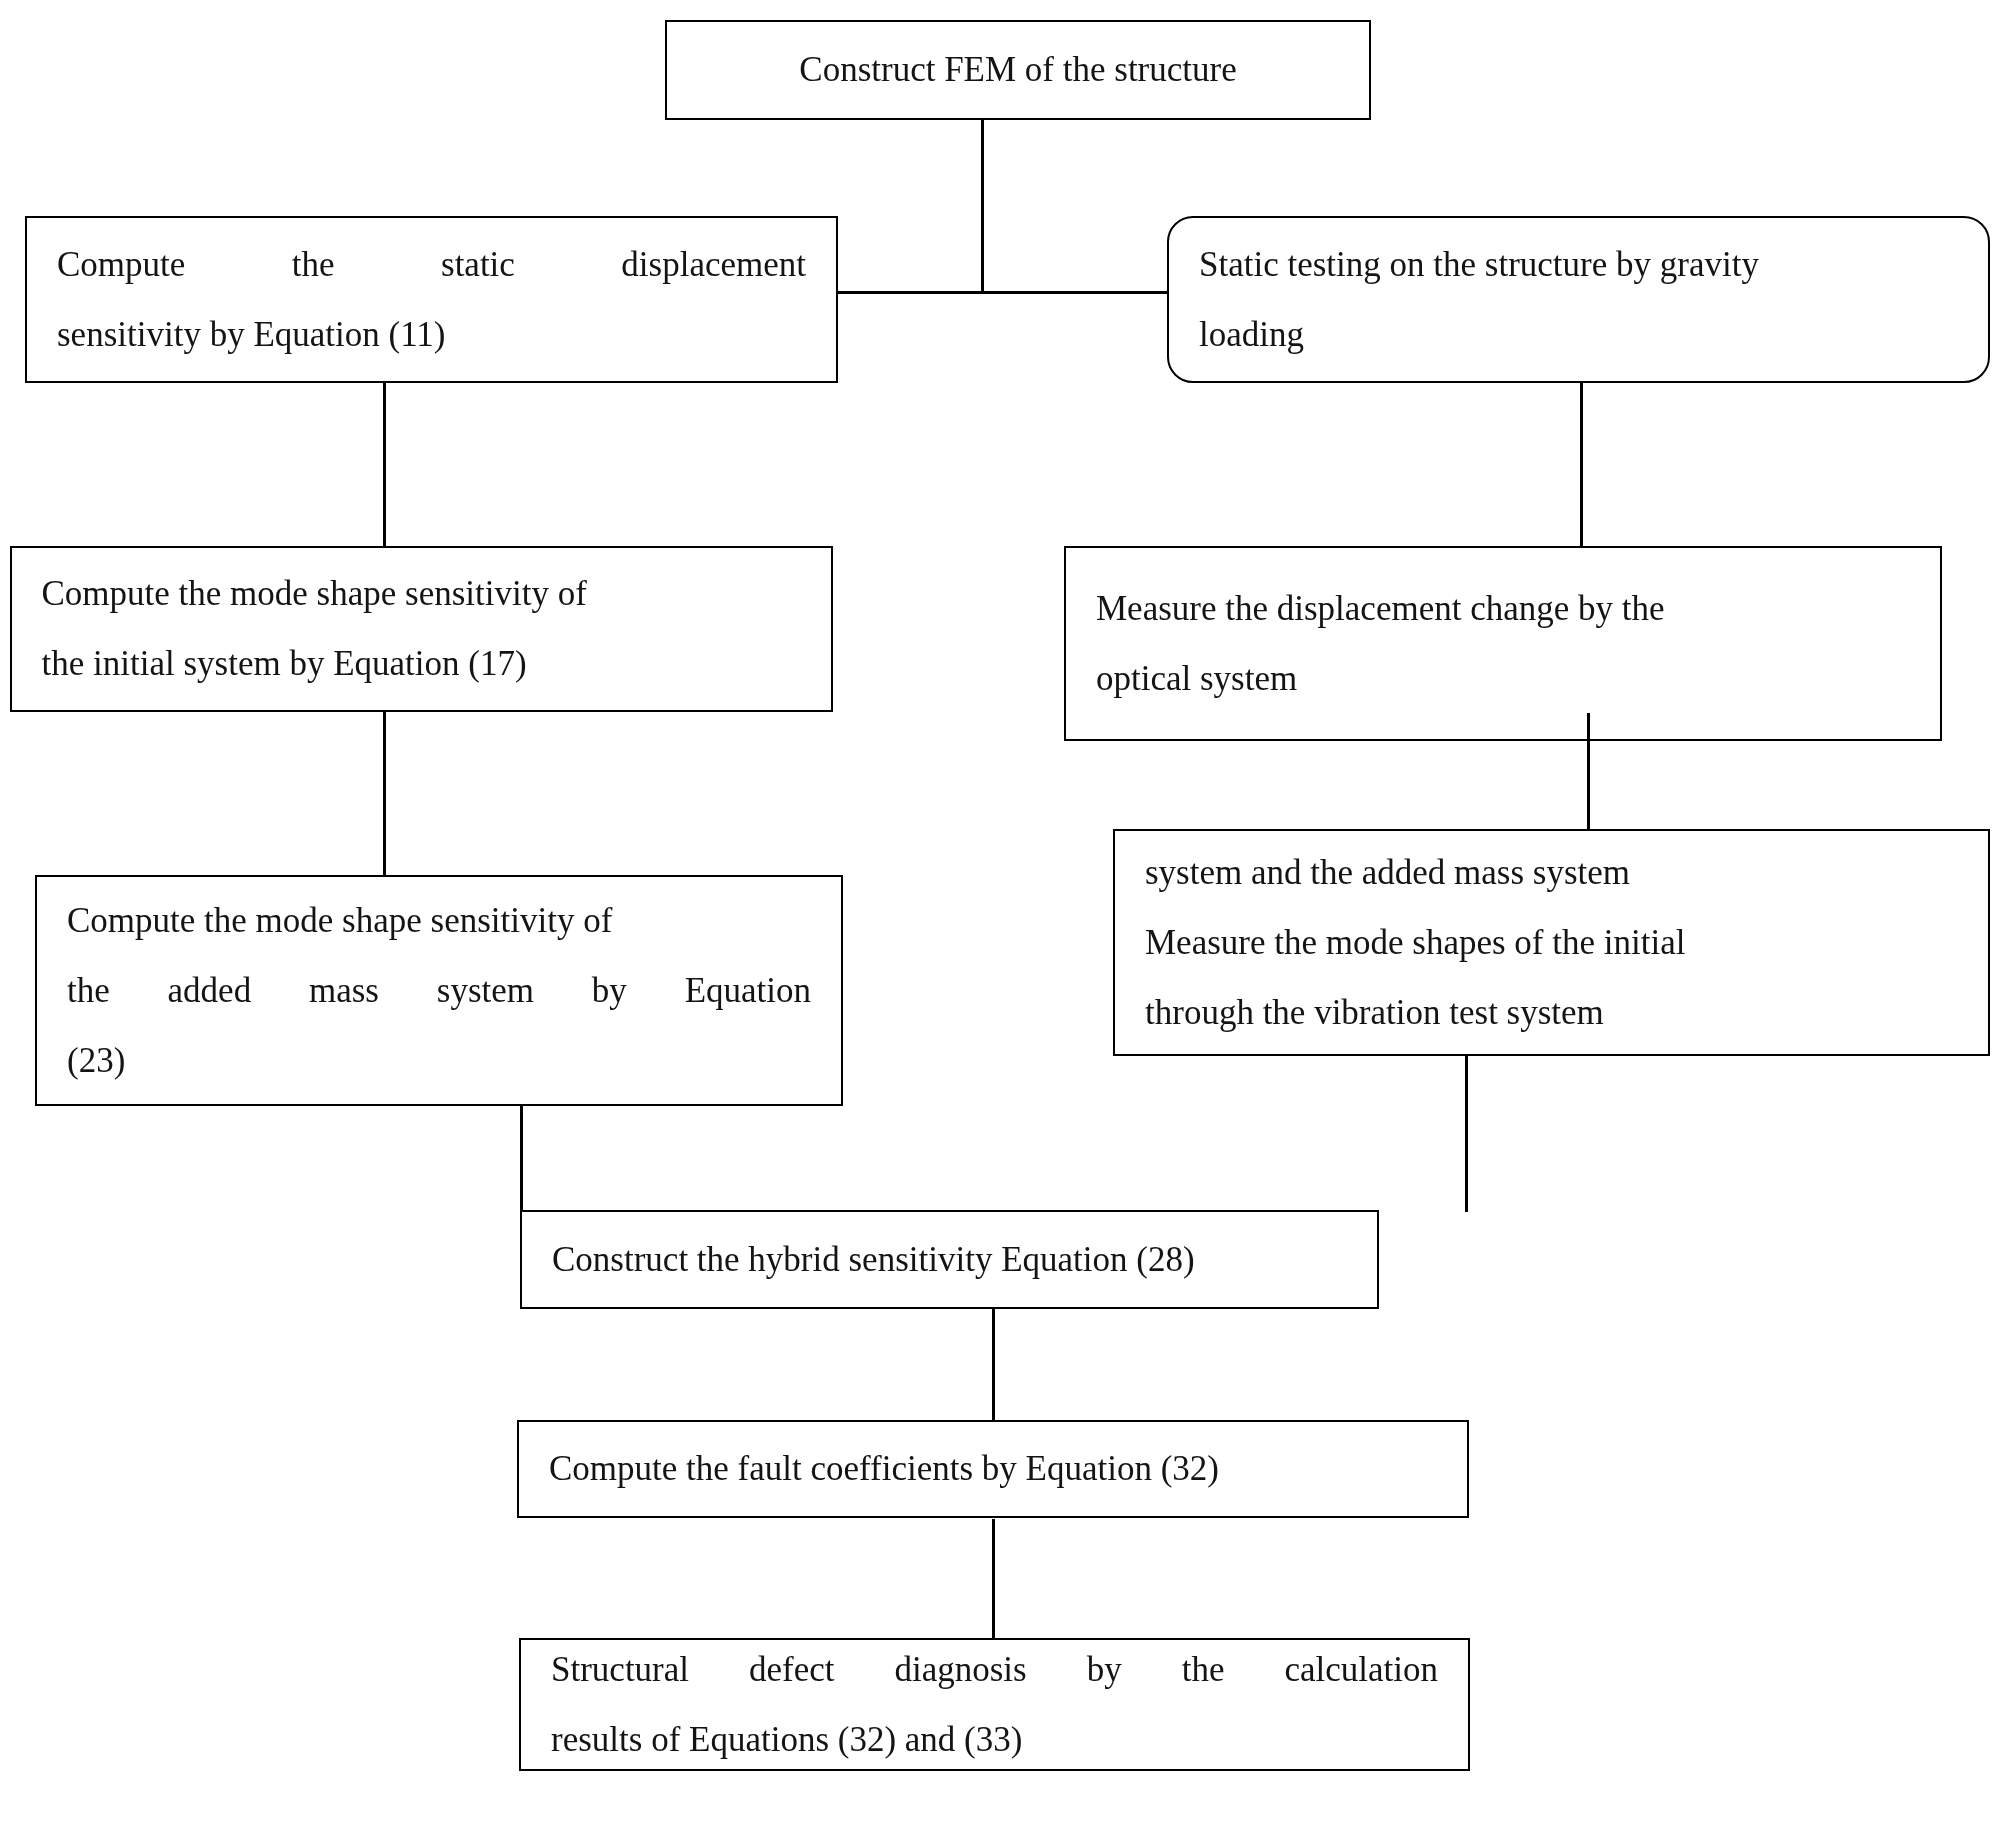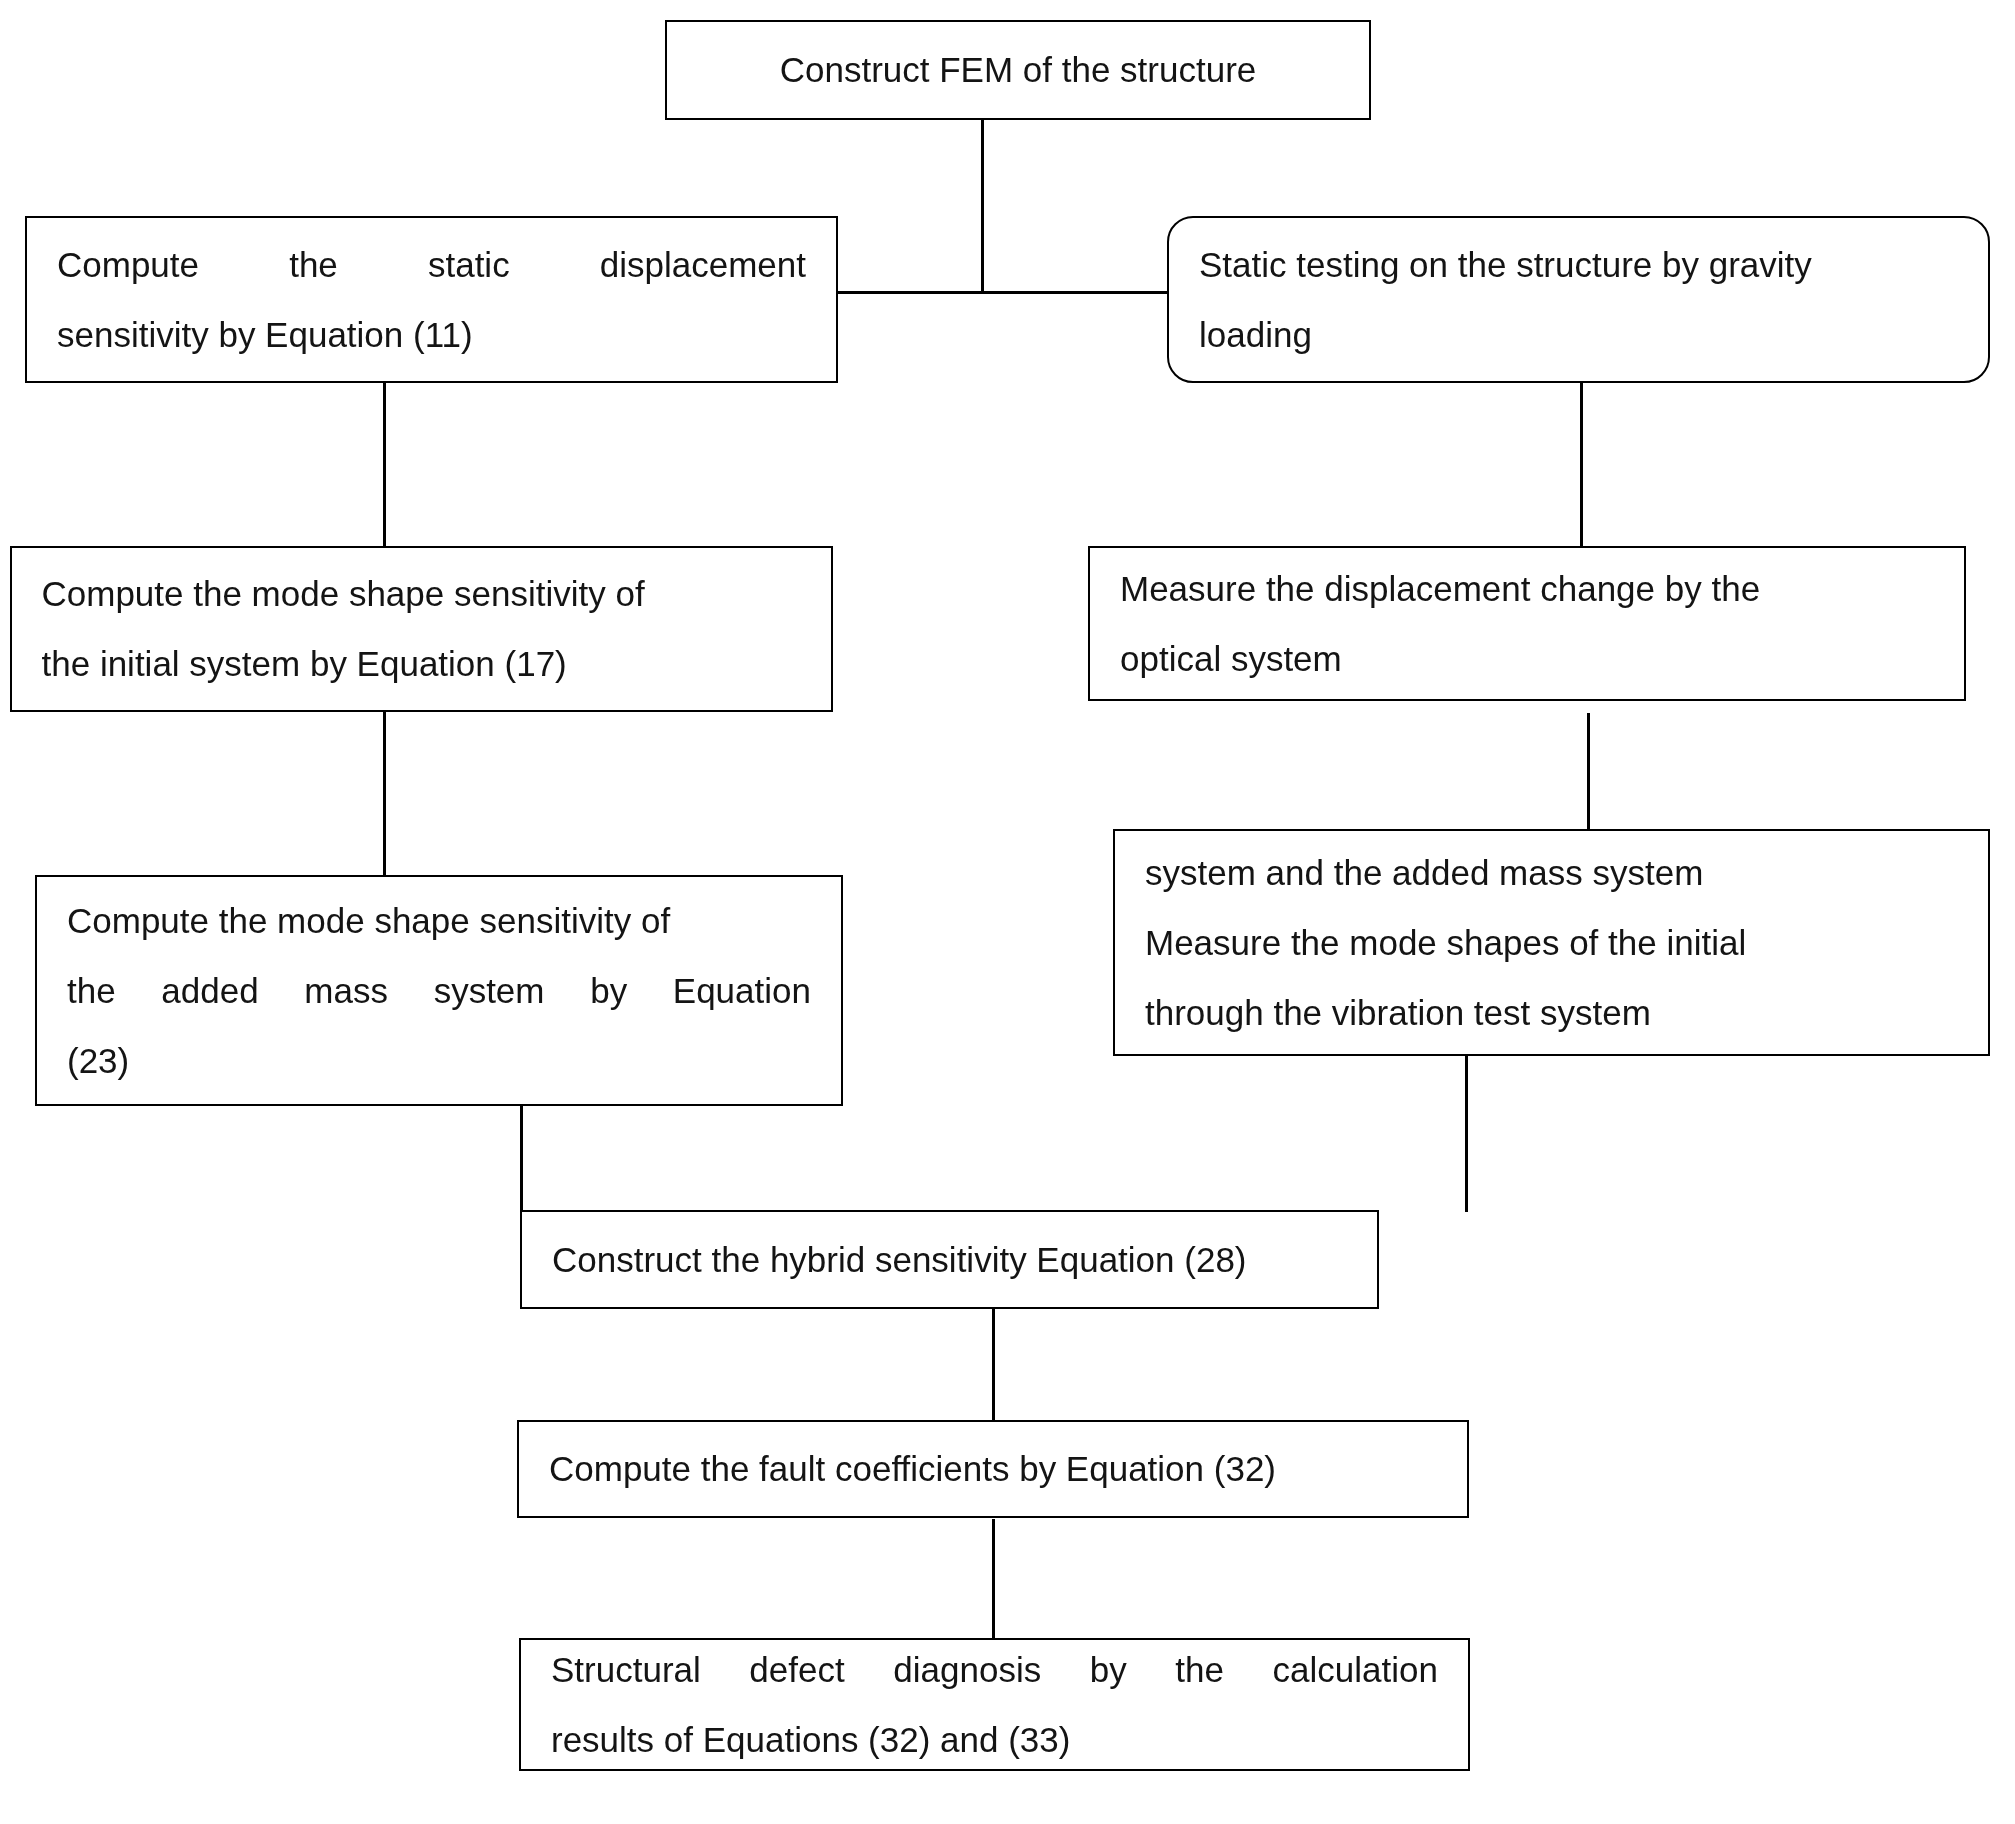--- a/index.html
+++ b/index.html
@@ -5,21 +5,21 @@
   html,body{
     margin:0;
     padding:0;
     background:#ffffff;
   }
   #canvas{
     position:relative;
     width:2015px;
     height:1825px;
     background:#ffffff;
-    font-family:Liberation Sans, sans-serif;
+    font-family:Liberation Serif, serif;
     color:#141414;
   }
   .box{
     position:absolute;
     box-sizing:border-box;
     border:2.5px solid #000000;
     background:#ffffff;
     display:flex;
     flex-direction:column;
     justify-content:center;
@@ -43,21 +43,21 @@
     background:#000000;
   }
   .v{ width:2.5px; }
   .h{ height:2.5px; }
 
   
   #box-fem    {left:665px; top:19.6px;   width:706px; height:100px;}
   #box-l1     {left:25px;   top:216px;  width:813px; height:167px;}
   #box-r1     {left:1167px; top:216px;  width:823px; height:167px;border-radius:26px;}
   #box-l2     {left:9.5px;   top:546px;  width:823px; height:166px;}
-  #box-r2     {left:1088px; top:546px;  width:878px; height:155px;}
+  #box-r2     {left:1064px; top:546px;  width:878px; height:195px;}
   #box-l3     {left:35px;   top:875px; width:808px; height:231px;}
   #box-r3     {left:1113px; top:829px; width:877px; height:227px;}
   #box-hybrid {left:520px;  top:1210px; width:859px; height:99px;}
   #box-fault  {left:517px;  top:1420px; width:952px; height:98px;}
   #box-diag   {left:519px;  top:1638px; width:951px; height:133px;}
 
   
   #c-fem-down      {left:981px; top:120px;  height:174px;}
   #c-mid-horiz     {left:838px; top:291px;  width:329px;}
   #c-l1-l2         {left:383px;  top:383px;  height:163px;}

